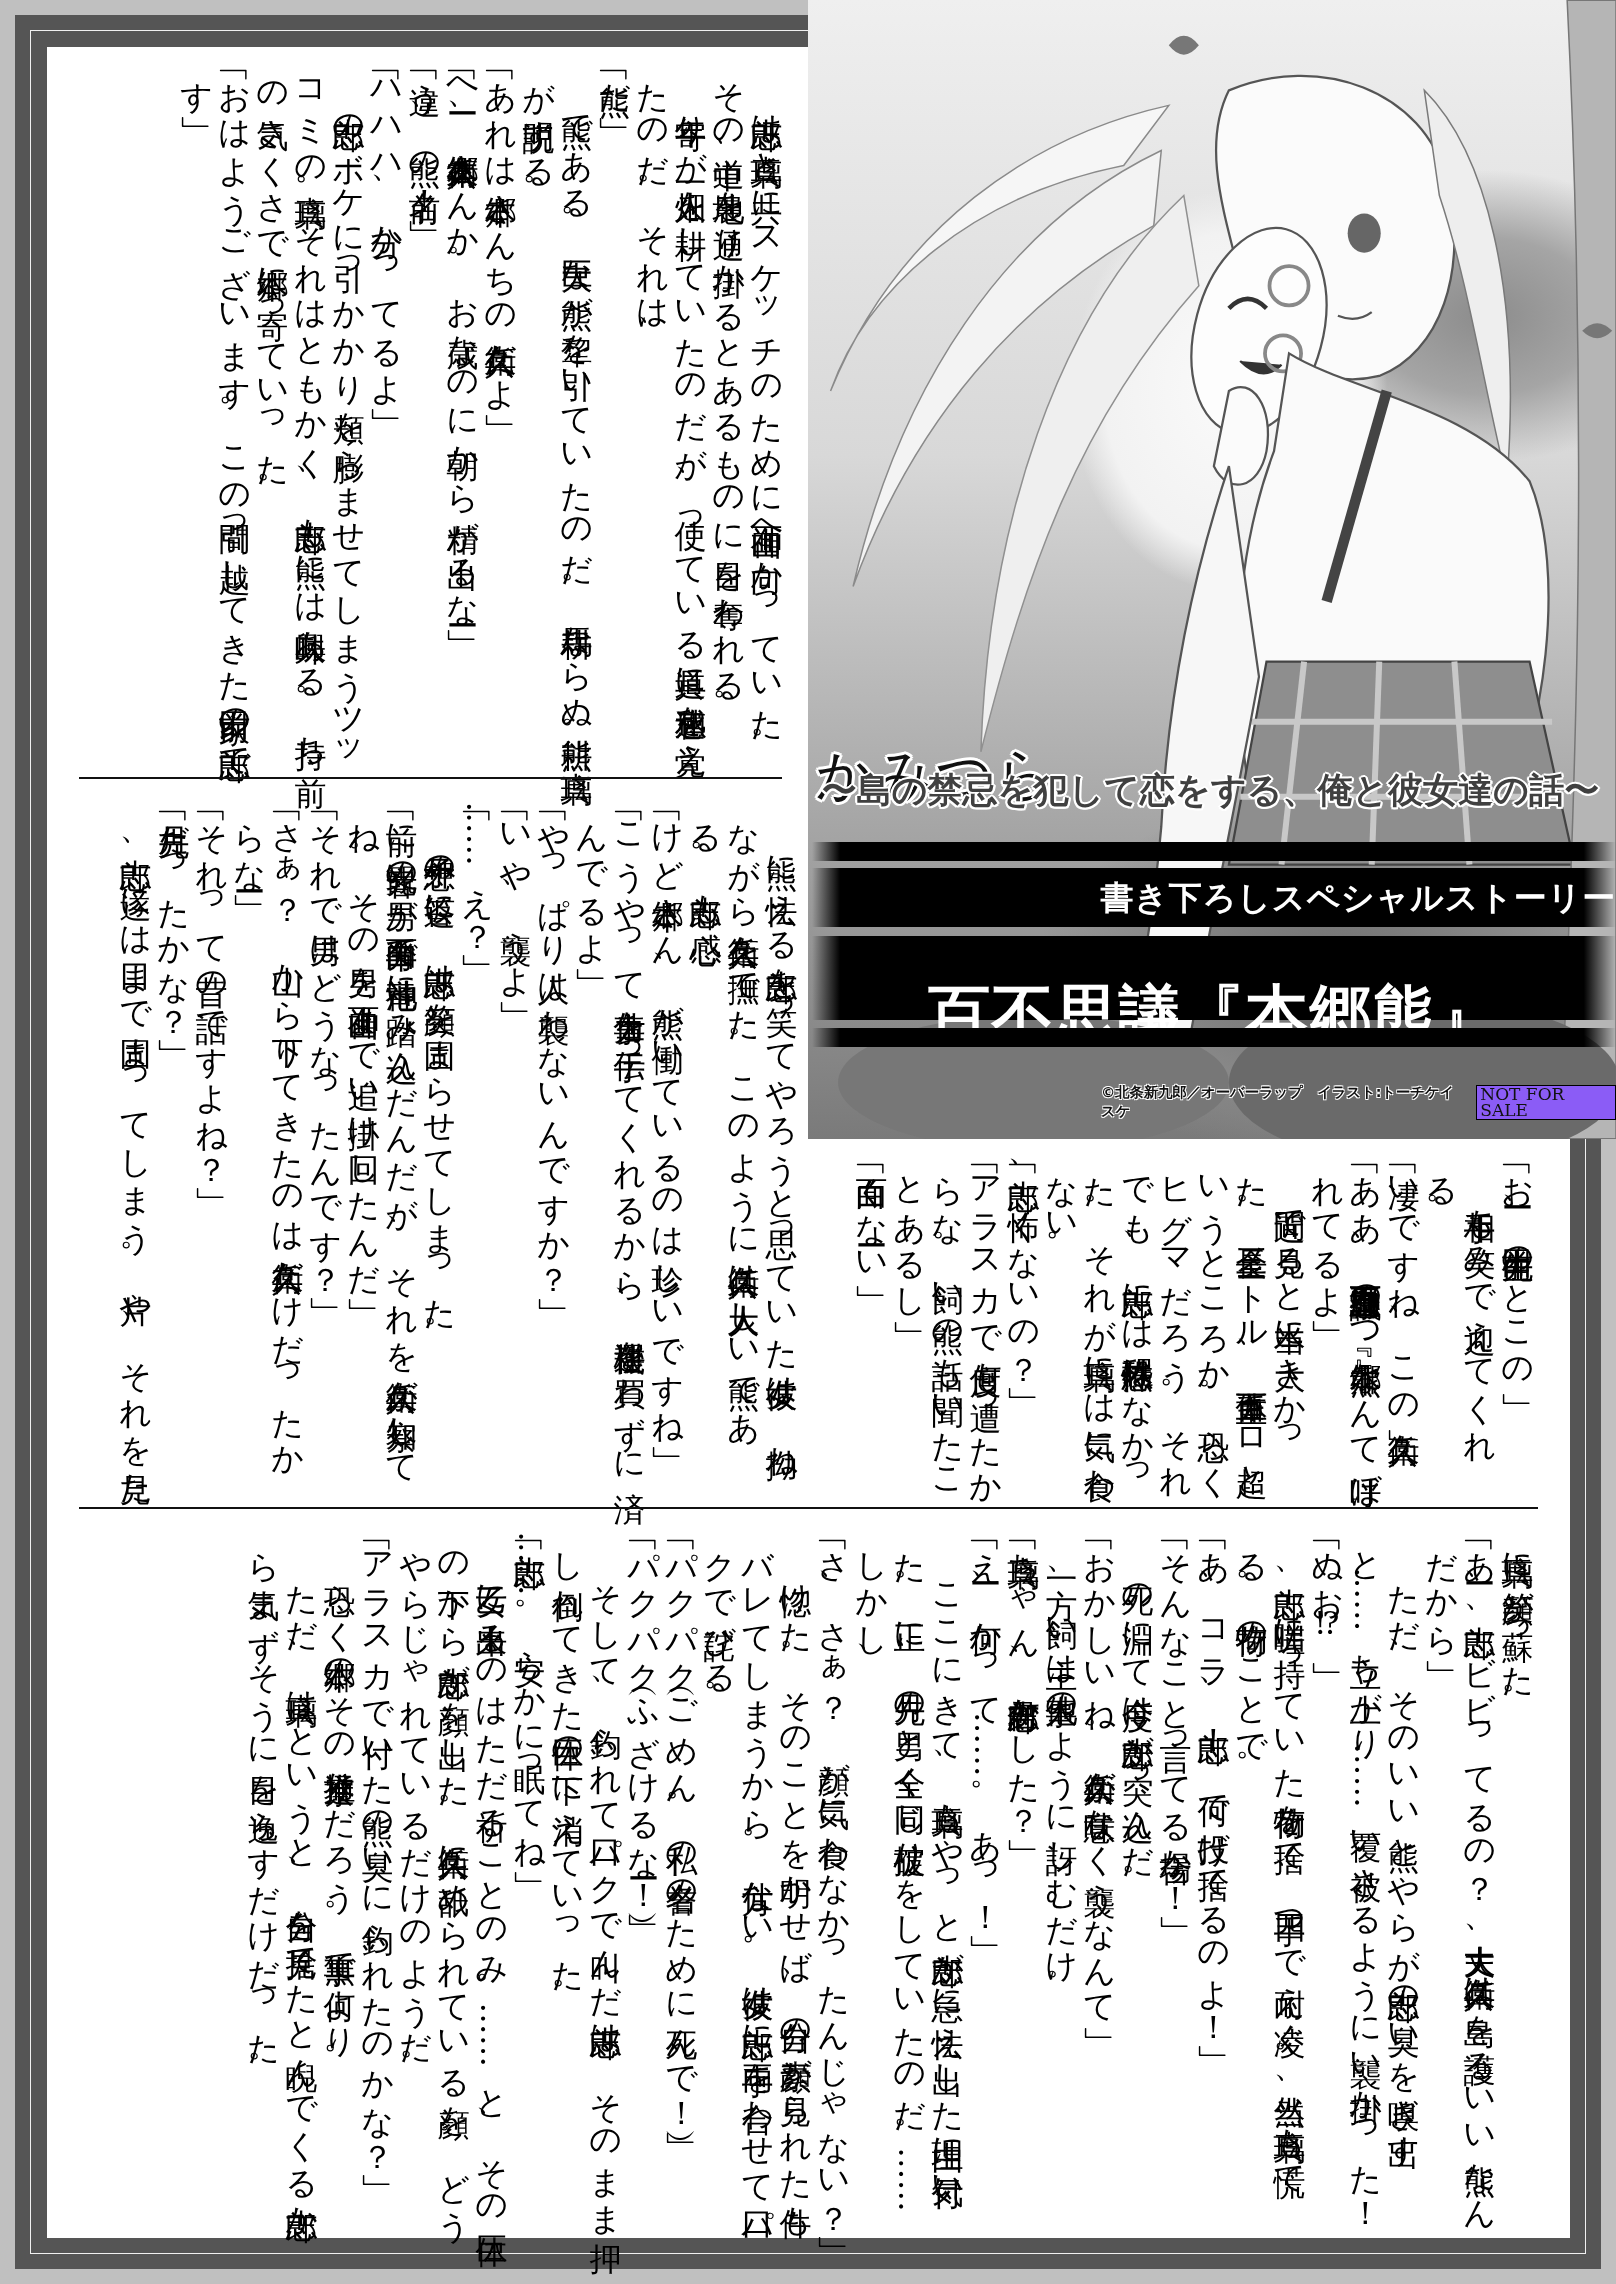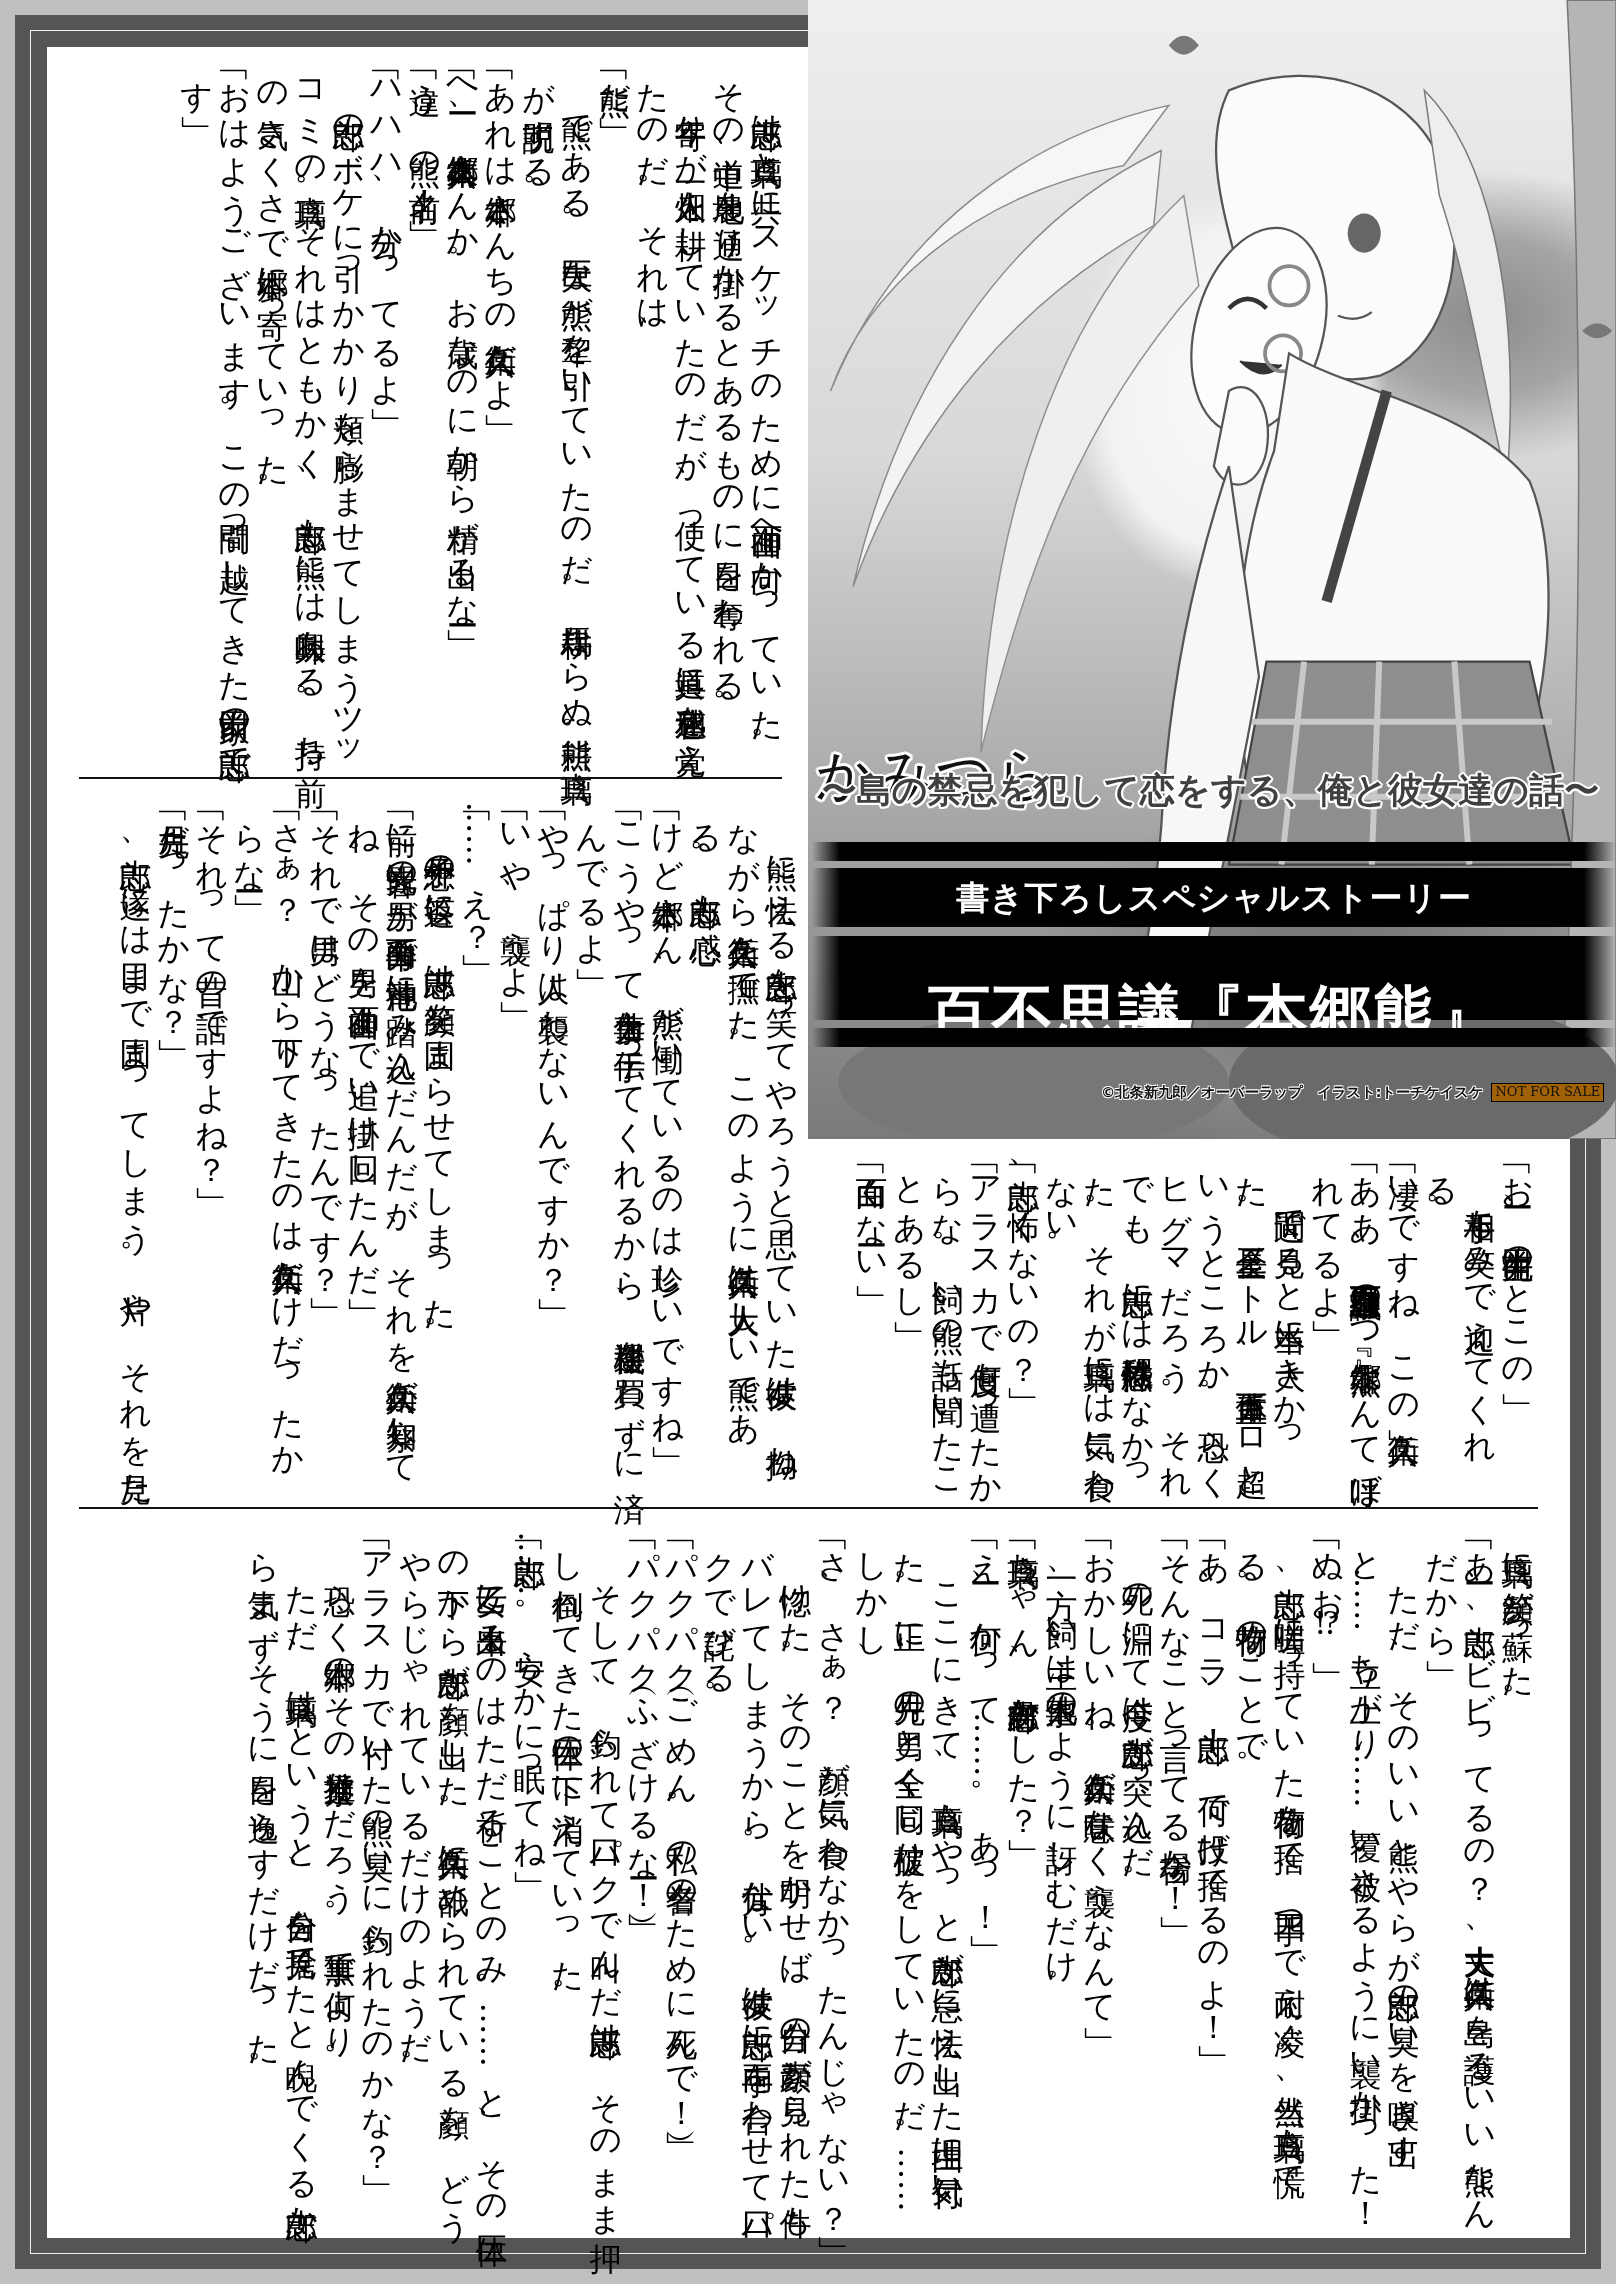--- a/index.html
+++ b/index.html
@@ -29,29 +29,29 @@
   .series-title { position:absolute; left:816px; top:737px; font-family:"DejaVu Sans","Liberation Sans",sans-serif;
       font-size:57px; font-weight:normal; color:#111; letter-spacing:1.5px;
       text-shadow: 2.3px 2.3px 0 #fff, -2.3px -2.3px 0 #fff, 2.3px -2.3px 0 #fff, -2.3px 2.3px 0 #fff, 0 3px 0 #fff, 3px 0 0 #fff, 0 -3px 0 #fff, -3px 0 0 #fff; }
   .series-subtitle { position:absolute; left:816px; top:767px; width:789px; text-align:center;
       font-family:"DejaVu Sans","Liberation Sans",sans-serif; font-size:35px; font-weight:bold; color:#404040;
       text-shadow: 1.5px 1.5px 0 #fff, -1.5px -1.5px 0 #fff, 1.5px -1.5px 0 #fff, -1.5px 1.5px 0 #fff, 0 2.3px 0 #fff, 2.3px 0 0 #fff, 0 -2.3px 0 #fff, -2.3px 0 0 #fff; }
 
   .banner { position:absolute; left:812px; width:804px;
      background:linear-gradient(90deg, rgba(0,0,0,0) 0%, #000 3.5%, #000 96%, rgba(0,0,0,0) 100%); }
   .banner-thin { height:19px; }
-  .banner-label { position:absolute; left:812px; top:868px; width:804px; height:74px; line-height:59px; text-align:center;
+  .banner-label { position:absolute; left:812px; top:868px; width:804px; height:74px; line-height:59px; text-align:right;
      color:#fff; font-family:"DejaVu Sans","Liberation Sans",sans-serif; font-size:33px; font-weight:bold; letter-spacing:0.8px; }
   .banner-title { position:absolute; left:812px; top:936px; width:804px; height:84px; line-height:84px; text-align:center;
      color:#fff; font-family:"DejaVu Sans","Liberation Sans",sans-serif; font-size:62px; font-weight:bold; letter-spacing:1.5px;margin-top:36px; }
 
   .credit { position:absolute; left:1101px; top:1083px; font-family:"DejaVu Sans","Liberation Sans",sans-serif;
      font-size:14.3px; font-weight:bold; color:#111; display:flex; align-items:center; gap:8px;
      text-shadow: 0.8px 0.8px 0 #fff, -0.8px -0.8px 0 #fff, 0.8px -0.8px 0 #fff, -0.8px 0.8px 0 #fff; }
-  .nfs { font-family:"DejaVu Serif","Liberation Serif",serif; font-size:13px; font-weight:normal; background:#a16207;
+  .nfs { font-family:"DejaVu Serif","Liberation Serif",serif; font-size:17px; font-weight:normal; background:#8b5cf6;
      border:1.5px solid #000; padding:0 3px; line-height:16.5px; text-shadow:none; }
 </style>
 </head>
 <body>
 
 <div class="frame-outer"></div>
 <div class="frame-line"></div>
 <div class="frame-inner"></div>
 <div class="page"></div>
 

